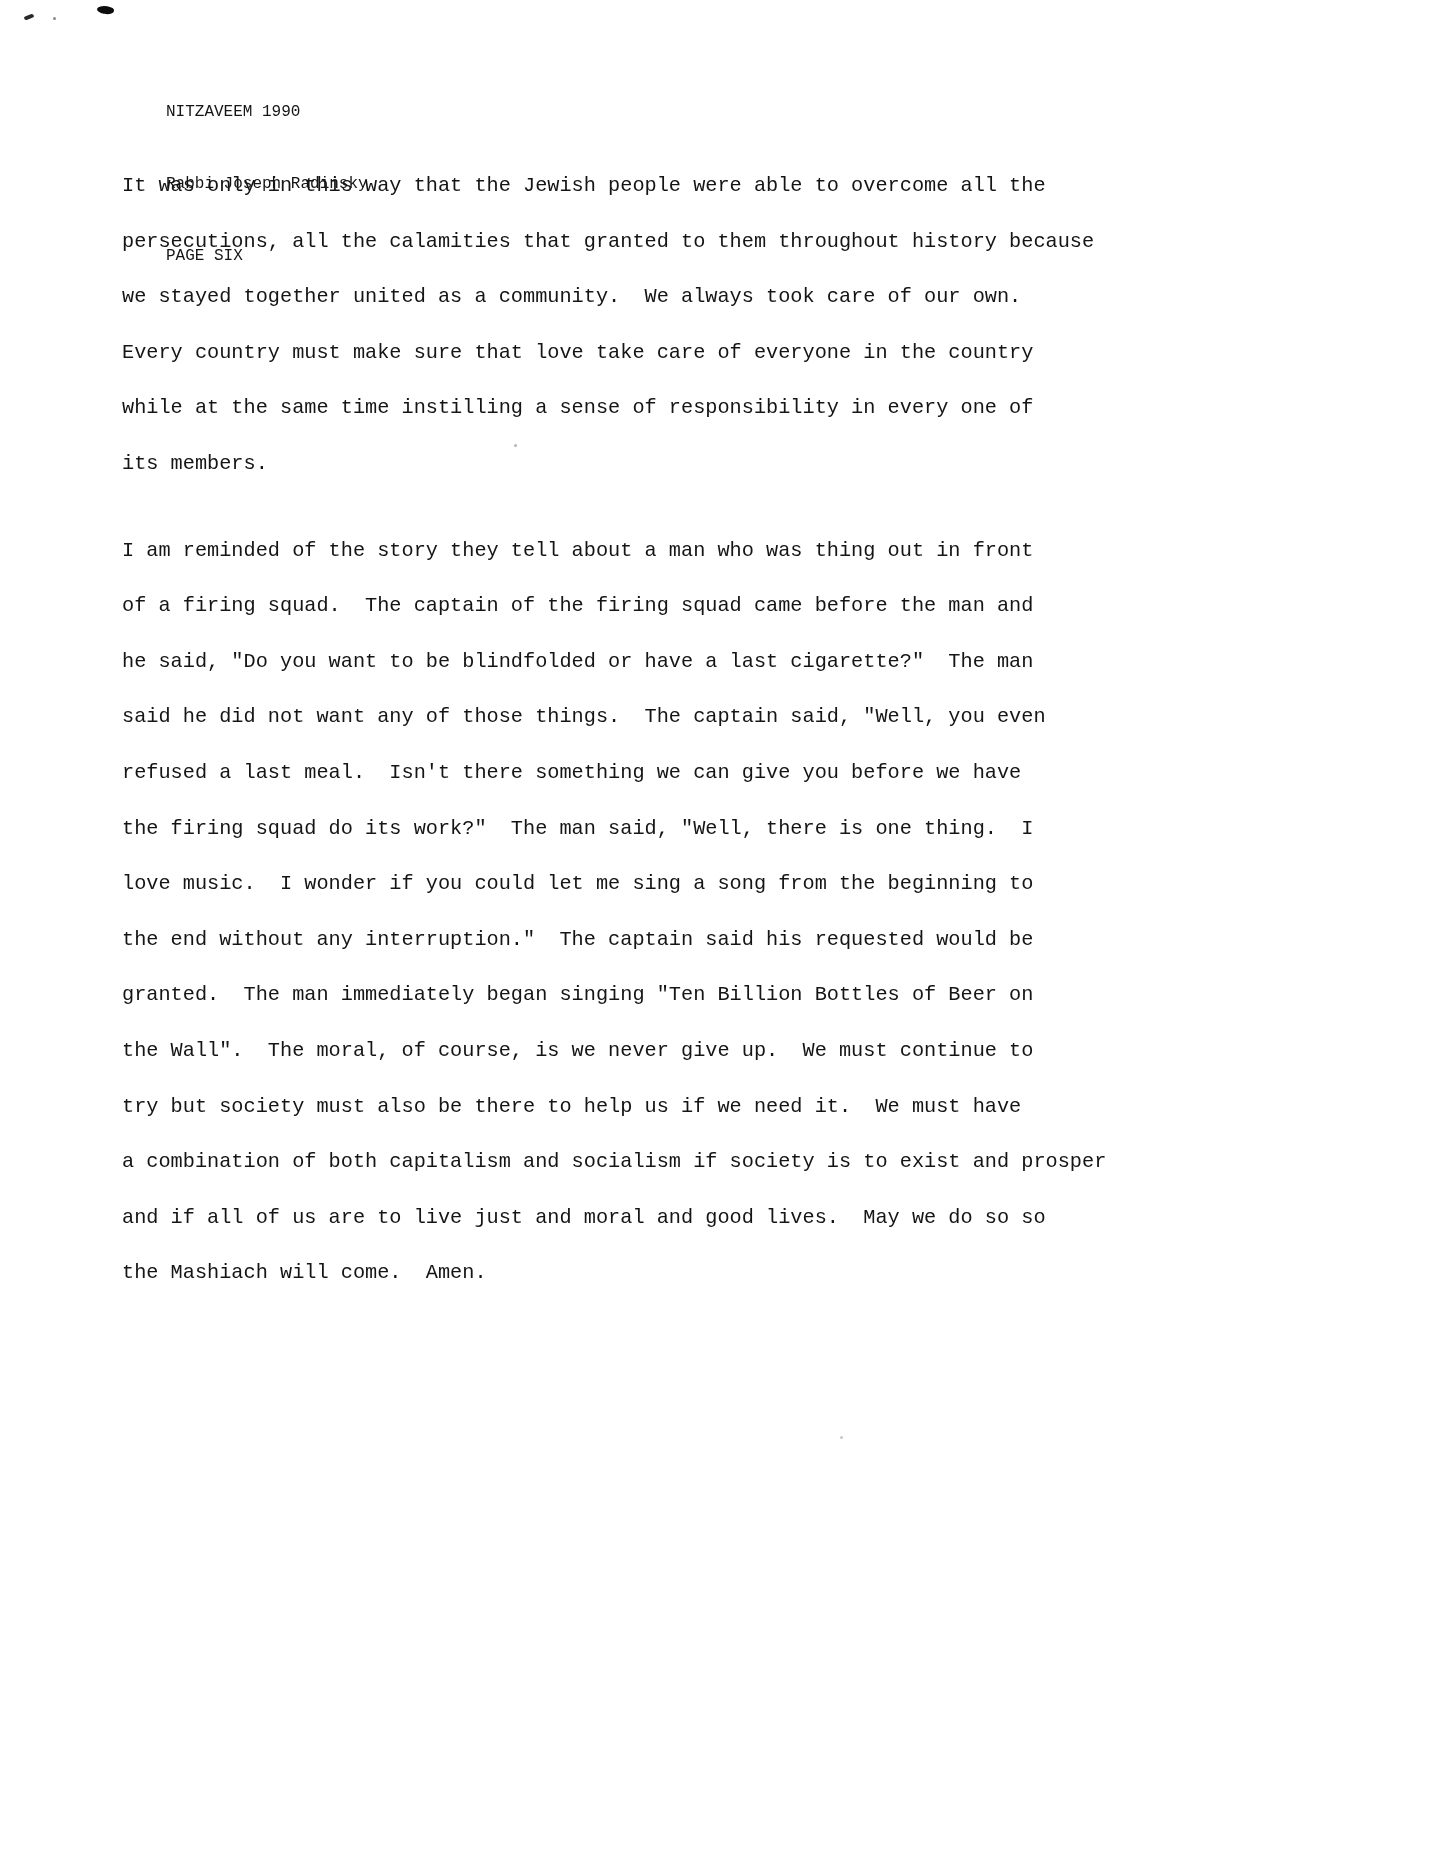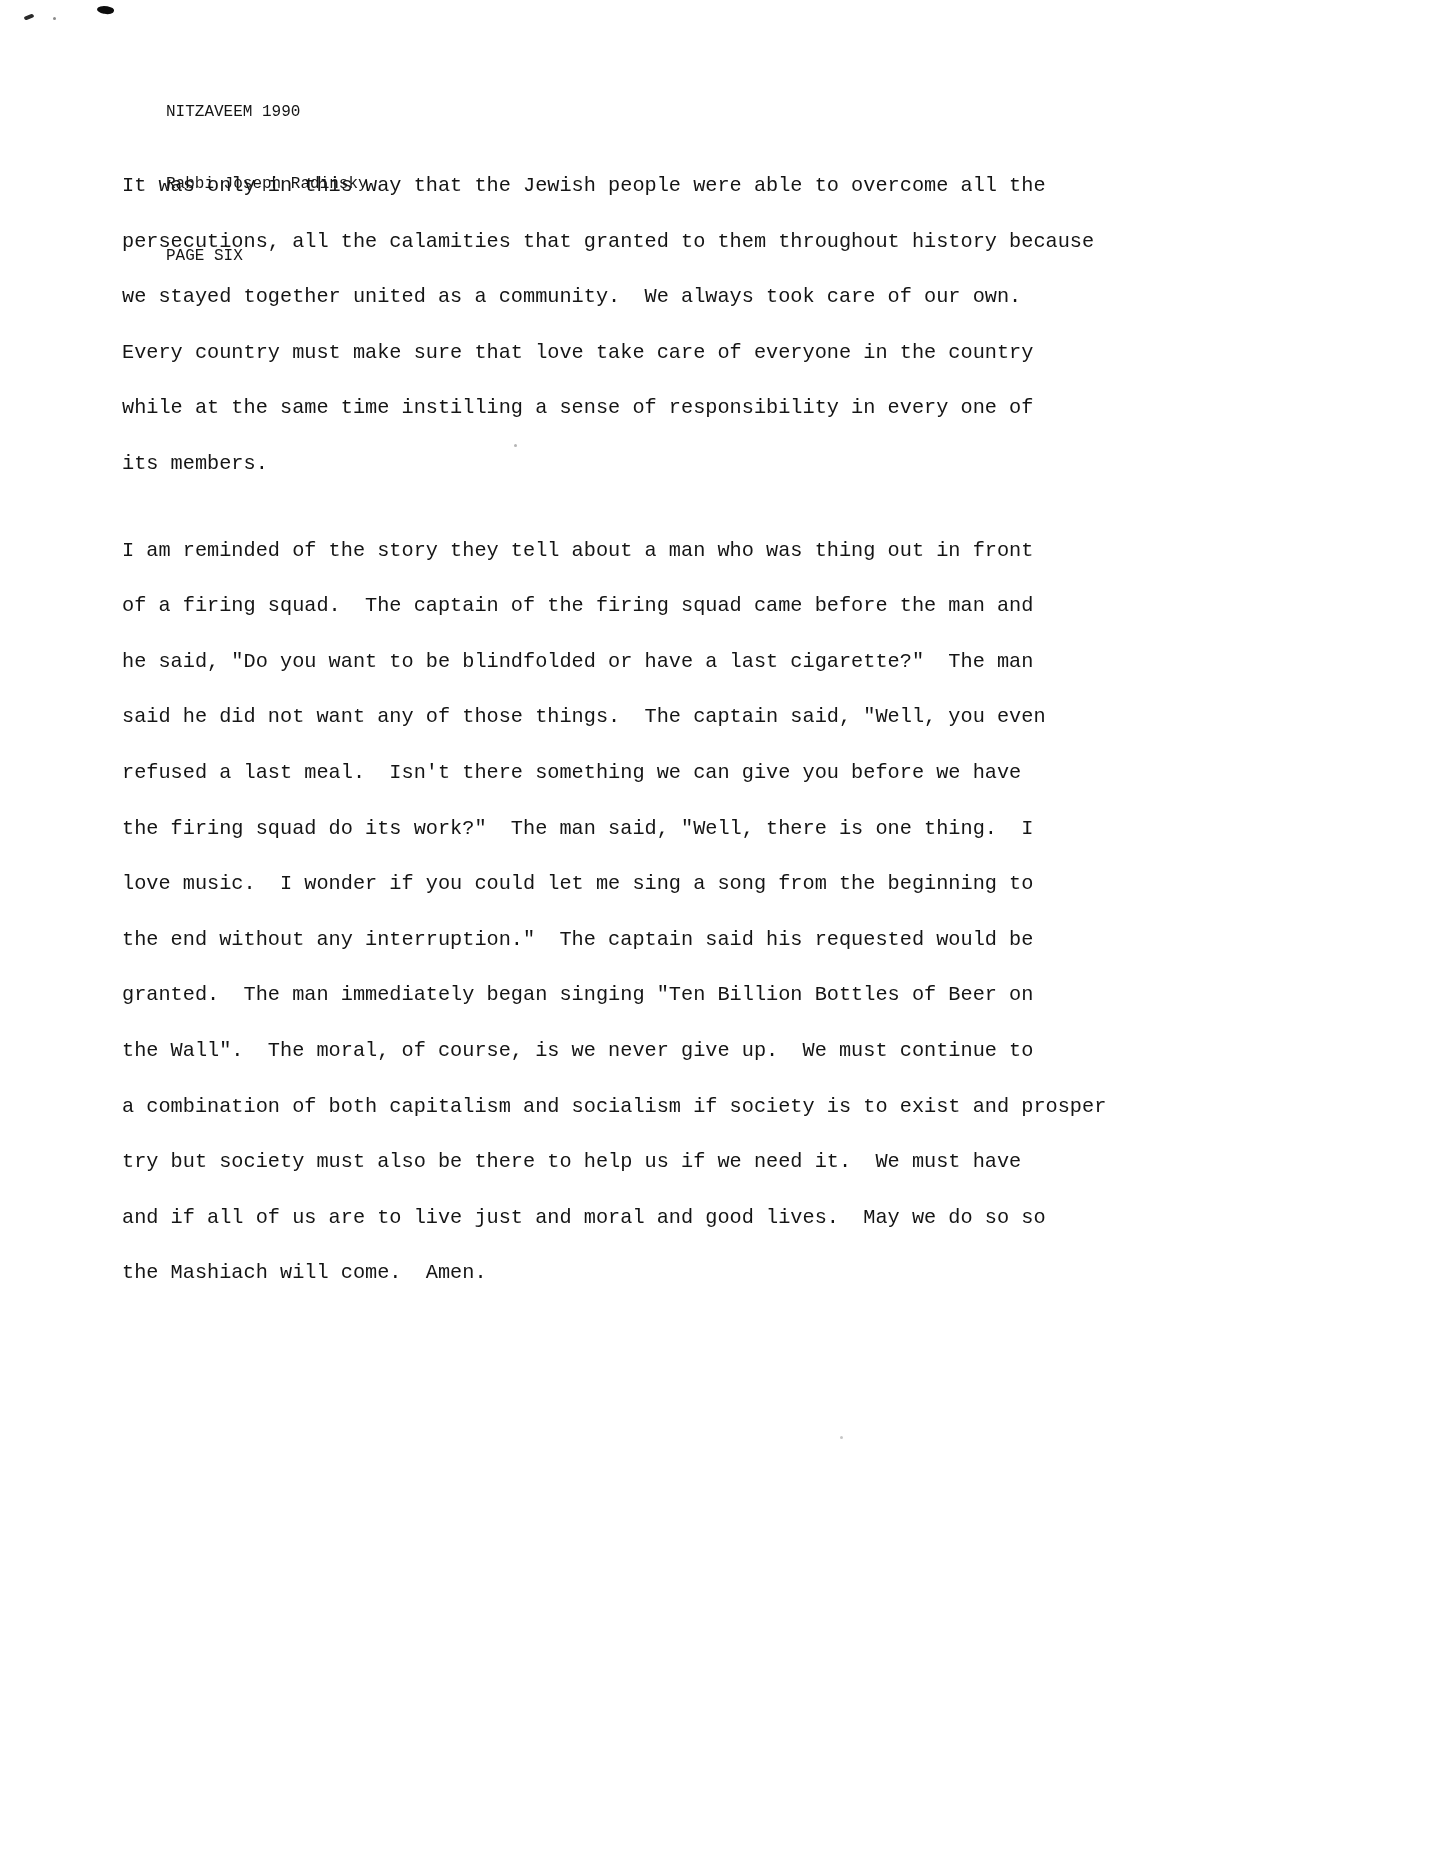--- a/index.html
+++ b/index.html
@@ -113,20 +113,20 @@
       <div class="text-line">I am reminded of the story they tell about a man who was thing out in front</div>
       <div class="text-line">of a firing squad.  The captain of the firing squad came before the man and</div>
       <div class="text-line">he said, "Do you want to be blindfolded or have a last cigarette?"  The man</div>
       <div class="text-line">said he did not want any of those things.  The captain said, "Well, you even</div>
       <div class="text-line">refused a last meal.  Isn't there something we can give you before we have</div>
       <div class="text-line">the firing squad do its work?"  The man said, "Well, there is one thing.  I</div>
       <div class="text-line">love music.  I wonder if you could let me sing a song from the beginning to</div>
       <div class="text-line">the end without any interruption."  The captain said his requested would be</div>
       <div class="text-line">granted.  The man immediately began singing "Ten Billion Bottles of Beer on</div>
       <div class="text-line">the Wall".  The moral, of course, is we never give up.  We must continue to</div>
+      <div class="text-line">try but society must also be there to help us if we need it.  We must have</div>
       <div class="text-line">a combination of both capitalism and socialism if society is to exist and prosper</div>
-      <div class="text-line">try but society must also be there to help us if we need it.  We must have</div>
       <div class="text-line">and if all of us are to live just and moral and good lives.  May we do so so</div>
       <div class="text-line">the Mashiach will come.  Amen.</div>
     </div>
 
   </div>
 </div>
 
 </body></html>

